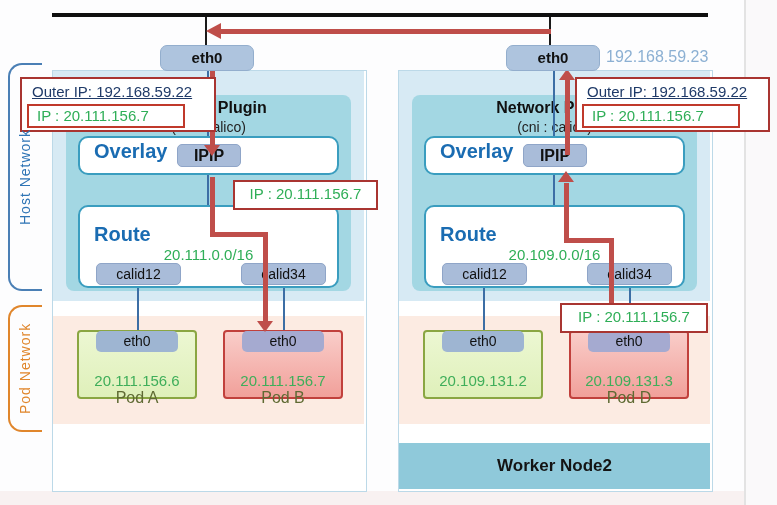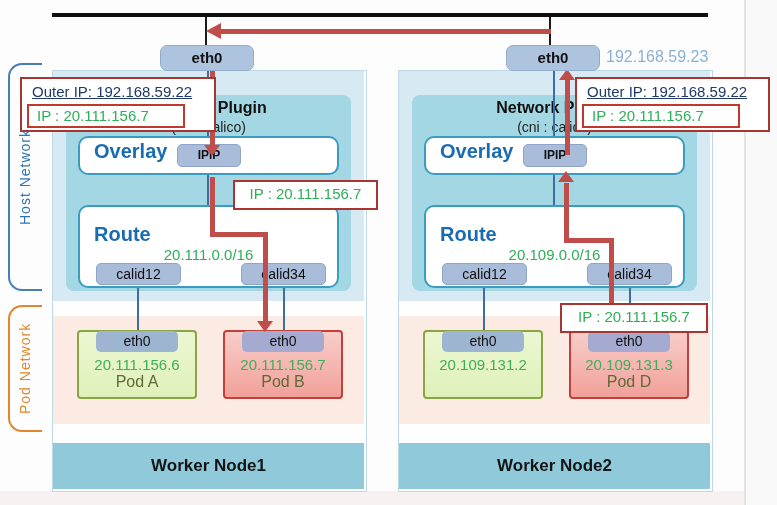--- a/index.html
+++ b/index.html
@@ -32,21 +32,21 @@
   .plugin-sub { position:absolute; left:0; top:48px; width:311px; text-align:center; font-size:14px; color:#222; }
 
   .panel { position:absolute; background:#fff; border:2px solid #3a9dbf; border-radius:10px; }
   .overlay-panel { left:25px; top:65px; width:257px; height:35px; }
   .route-panel   { left:25px; top:134px; width:257px; height:79px; }
   .panel-label { position:absolute; left:14px; top:16px; font-size:20px; font-weight:bold; color:#1a6cb2; }
   .cidr { position:absolute; left:0; top:39px; width:257px; text-align:center; font-size:15px; color:#2fae57; }
 
   .badge { position:absolute; background:#a9bcd9; border:1px solid #8fa5c8; border-radius:5px;
            text-align:center; color:#111; }
-  .ipip  { left:97px; top:6px; width:62px; height:21px; line-height:21px; font-weight:bold; font-size:12px; }
+  .ipip  { left:97px; top:6px; width:62px; height:21px; line-height:21px; font-weight:bold; font-size:16px; }
   .calid { top:56px; width:83px; height:20px; line-height:20px; font-size:14px; }
   .eth-top { position:absolute; left:107px; top:-26px; width:92px; height:24px; line-height:24px;
              text-align:center; font-weight:bold; font-size:15px; color:#111;
              background:#aec4de; border:1.5px solid #93aecd; border-radius:7px; }
   .host-ip { position:absolute; left:207px; top:-23px; font-size:16px; color:#8cb0d3; }
 
   
   .vline { position:absolute; width:2px; background:#3c6ea5; }
   .hline { position:absolute; height:2px; background:#3c6ea5; }
 
@@ -61,21 +61,21 @@
 
   
   .pod { position:absolute; top:259px; width:120px; height:69px; border-radius:4px; text-align:center;
          box-sizing:border-box; }
   .pod.green { background:linear-gradient(#ecf7d2,#dff0ba); border:2px solid #8aa642; }
   .pod.red   { background:linear-gradient(#f9cdc9,#f1a09a); border:2px solid #c1403c; }
   .pod-eth { position:absolute; left:50%; transform:translateX(-50%); top:-1px; width:82px; height:21px;
              line-height:21px; border-radius:5px; font-size:14px; color:#111; }
   .pod.green .pod-eth { background:#9eb5d2; }
   .pod.red   .pod-eth { background:#a5aad0; }
-  .pod-ip   { margin-top:24px; font-size:15px; color:#3fae5a; }
+  .pod-ip   { margin-top:40px; font-size:15px; color:#3fae5a; }
   .pod-name { font-size:16px; font-weight:normal; color:#5f6a33; }
 
   
   .anno { position:absolute; background:#fff; border:2px solid #a93531; }
   .anno .l1 { margin:4px 0 0 10px; font-size:15px; color:#1f3a68; white-space:nowrap;text-decoration:underline; }
   .anno-inner { position:absolute; left:5px; top:25px; width:146px; height:20px; line-height:20px;
                 border:2px solid #c0392b; font-size:15px; color:#2fae57; padding-left:8px;
                 background:#fff; white-space:nowrap; }
   .anno-small { position:absolute; background:#fff; border:2px solid #a93531; font-size:15px;
                 color:#2fae57; text-align:center; line-height:24px; }
@@ -102,23 +102,20 @@
 
   <div class="topbar"></div>
   <div class="tline" style="left:205px;"></div>
   <div class="tline" style="left:549px;"></div>
   <div class="toparrow-line"></div>
   <div class="toparrow-head"></div>
 
   <div class="node" style="left:52px;">
     <div class="host-bg"></div>
     <div class="pod-band"></div>
-    <div class="worker-bar">
-      <span>Worker Node1</span>
-    </div>
 
     <div class="plugin-box"></div>
     <div class="plugin-title">Network Plugin</div>
     <div class="plugin-sub">(cni : calico)</div>
 
     <div class="vline" style="left:154px; top:-2px; height:172px;"></div>
     <div class="hline" style="left:84px; top:170px; width:147px;"></div>
     <div class="vline" style="left:84px; top:170px; height:22px;"></div>
     <div class="vline" style="left:230px; top:170px; height:22px;"></div>
     <div class="vline" style="left:84px; top:211px; height:50px;"></div>

